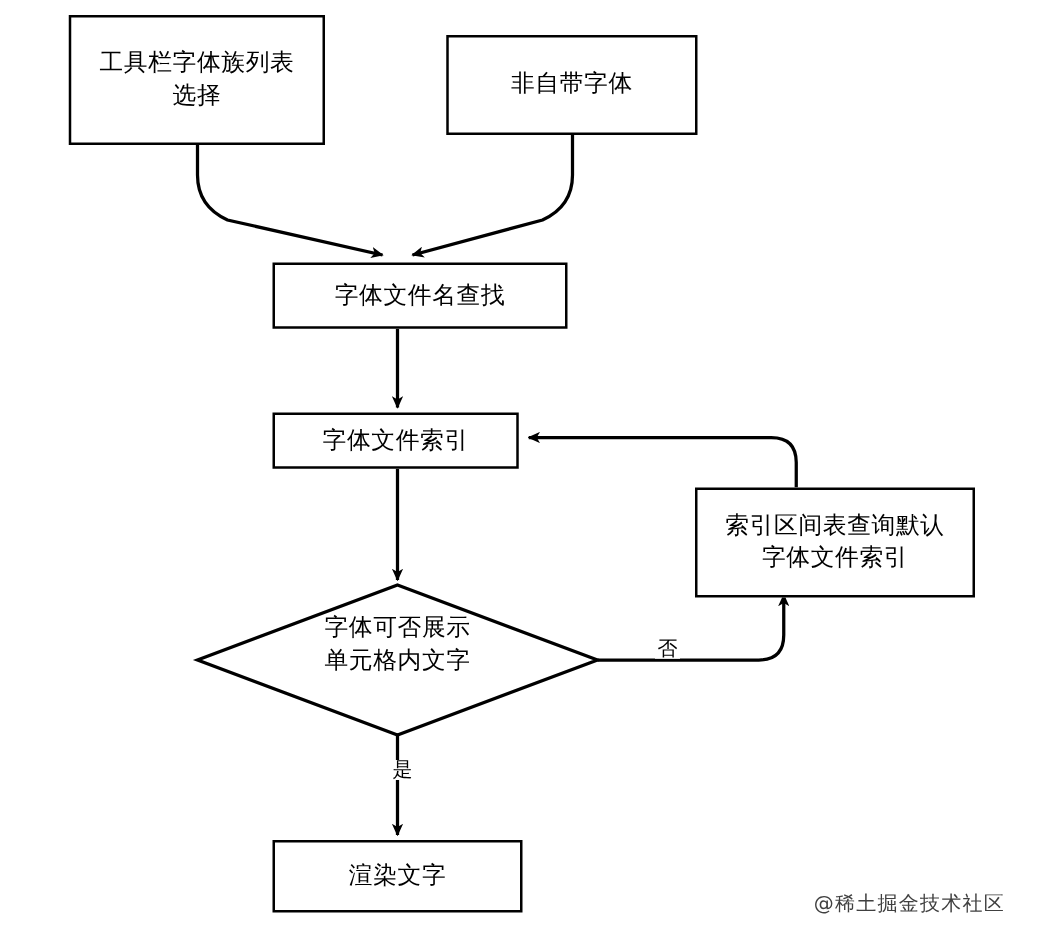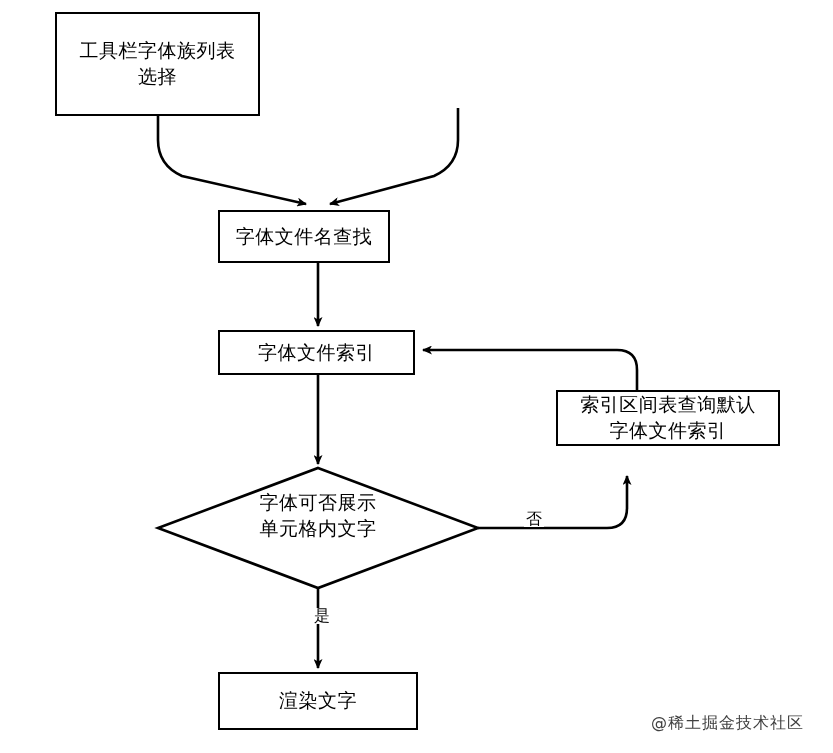--- a/index.html
+++ b/index.html
@@ -91,30 +91,33 @@
     <path d="M318,588 L318,668" fill="none" stroke="#000000" stroke-width="2.6" marker-end="url(#arrowhead)"></path>
 
     <polygon points="318,468 478,528 318,588 158,528" fill="#ffffff" stroke="#000000" stroke-width="2.6"></polygon>
   </svg>
 
   <div class="node-box" style="left:55px; top:12px; width:205px; height:104px;">
     <span class="node-label">工具栏字体族列表
 选择</span>
   </div>
 
+  <div class="node-box" style="left:357px; top:28px; width:201px; height:80px;">
+    <span class="node-label">非自带字体</span>
+  </div>
 
-  <div class="node-box" style="left:218px; top:210px; width:172px; height:53px;">
+  <div class="node-box" style="left:218px; top:210px; width:236px; height:53px;">
     <span class="node-label">字体文件名查找</span>
   </div>
 
   <div class="node-box" style="left:218px; top:330px; width:197px; height:45px;">
     <span class="node-label">字体文件索引</span>
   </div>
 
-  <div class="node-box" style="left:556px; top:390px; width:224px; height:56px;">
+  <div class="node-box" style="left:556px; top:390px; width:224px; height:88px;">
     <span class="node-label">索引区间表查询默认
 字体文件索引</span>
   </div>
 
   <div class="decision-label" style="left:198px; top:490px; width:240px; height:76px;">
     <span class="node-label">字体可否展示
 单元格内文字</span>
   </div>
 
   <div class="node-box" style="left:218px; top:672px; width:200px; height:58px;">

